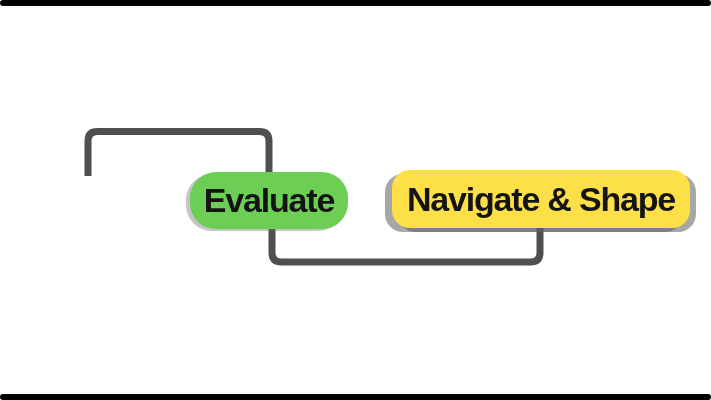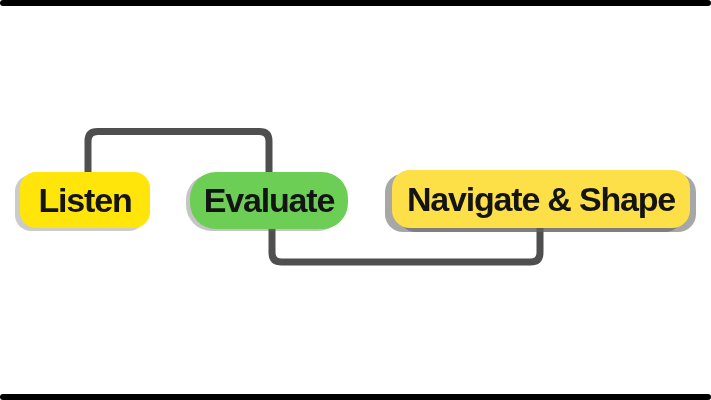--- a/index.html
+++ b/index.html
@@ -62,23 +62,20 @@
 
 <div class="canvas">
 
   <div class="edge-bar top" style="background: rgb(0, 0, 0);"></div>
 
   <svg class="connector-layer" viewBox="0 0 711 400">
     <path d="M 88 176 L 88 141 Q 88 131.5 97.5 131.5 L 259.5 131.5 Q 269 131.5 269 141 L 269 176" fill="none" stroke-width="7" stroke-linecap="butt" stroke-linejoin="round" stroke="#4f4f4f"></path>
     <path d="M 272 224 L 272 252.5 Q 272 262 281.5 262 L 530.5 262 Q 540 262 540 252.5 L 540 224" fill="none" stroke-width="7" stroke-linecap="butt" stroke-linejoin="round" stroke="#4f4f4f"></path>
   </svg>
 
-  <div class="node node-listen" style="background: rgb(255, 229, 10); color: rgb(20, 20, 20);">
-    <span>Listen</span>
-  </div>
 
   <div class="node node-evaluate" style="background: rgb(108, 206, 84); color: rgb(20, 20, 20);">
     <span>Evaluate</span>
   </div>
 
   <div class="node node-navigate" style="background: #fde047; color: rgb(20, 20, 20);">
     <span>Navigate &amp; Shape</span>
   </div>
 
   <div class="edge-bar bottom" style="background: rgb(0, 0, 0);"></div>

